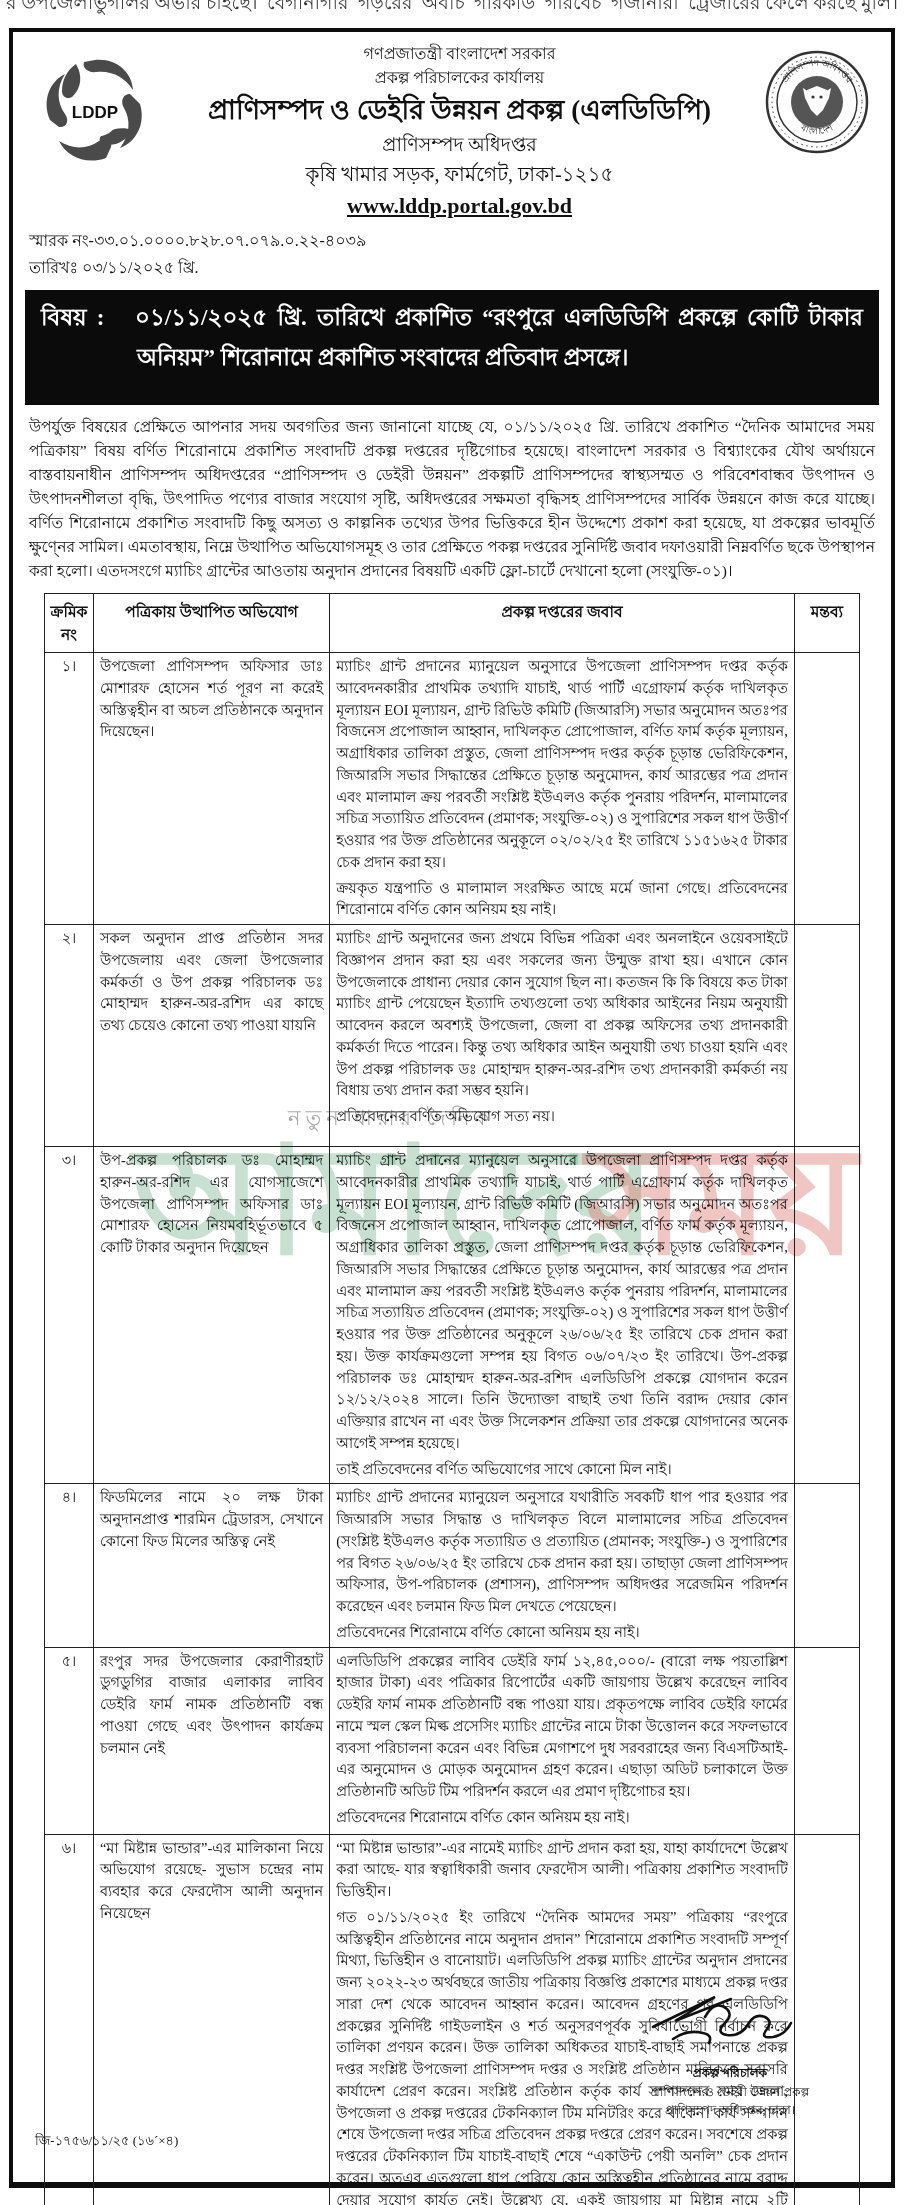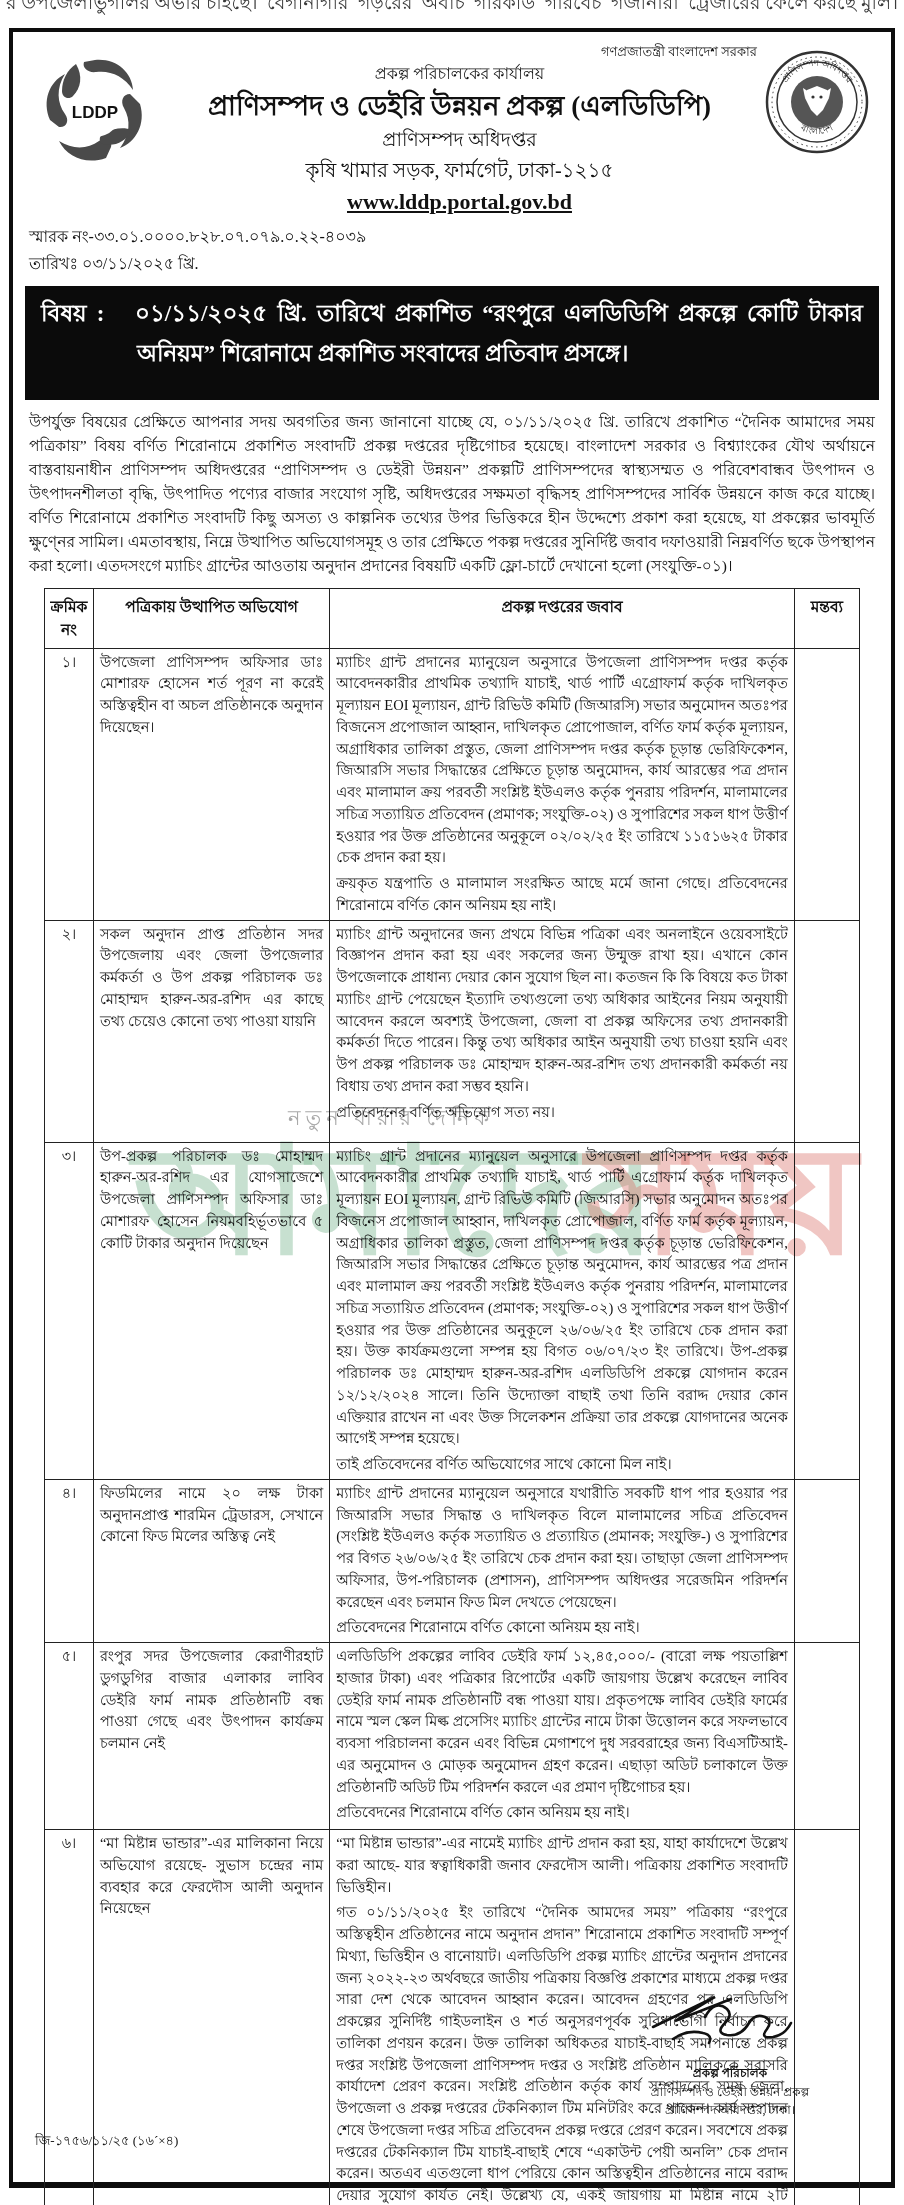--- a/index.html
+++ b/index.html
@@ -13,21 +13,21 @@
 
   
   .doc-box{position:relative;margin:2px 9px 0 9px;border:4px solid #0d0d0d;border-bottom-width:6px;
     background:#fff;height:2160px;box-sizing:border-box;padding:6px 14px 0 14px;}
 
   
   .letterhead{display:flex;align-items:flex-start;justify-content:space-between;margin-top:4px;}
   .lh-left{width:135px;display:flex;justify-content:center;padding-top:10px;}
   .lh-right{width:120px;display:flex;justify-content:center;padding-top:8px;}
   .lh-center{flex:1;text-align:center;line-height:1.5;}
-  .lh-center .l1{font-size:13px;text-align:right;}
+  .lh-center .l1{font-size:16px;}
   .lh-center .l2{font-size:16px;}
   .lh-center .l3{font-size:27px;font-weight:bold;}
   .lh-center .l4{font-size:19px;}
   .lh-center .l5{font-size:20px;}
   .lh-center .l6{font-size:22px;font-weight:bold;text-decoration:underline;font-family:"Liberation Serif",serif;}
 
   
   .memo-row{display:flex;justify-content:space-between;font-size:16px;margin:6px 2px 8px 2px;flex-direction:column;}
 
   

